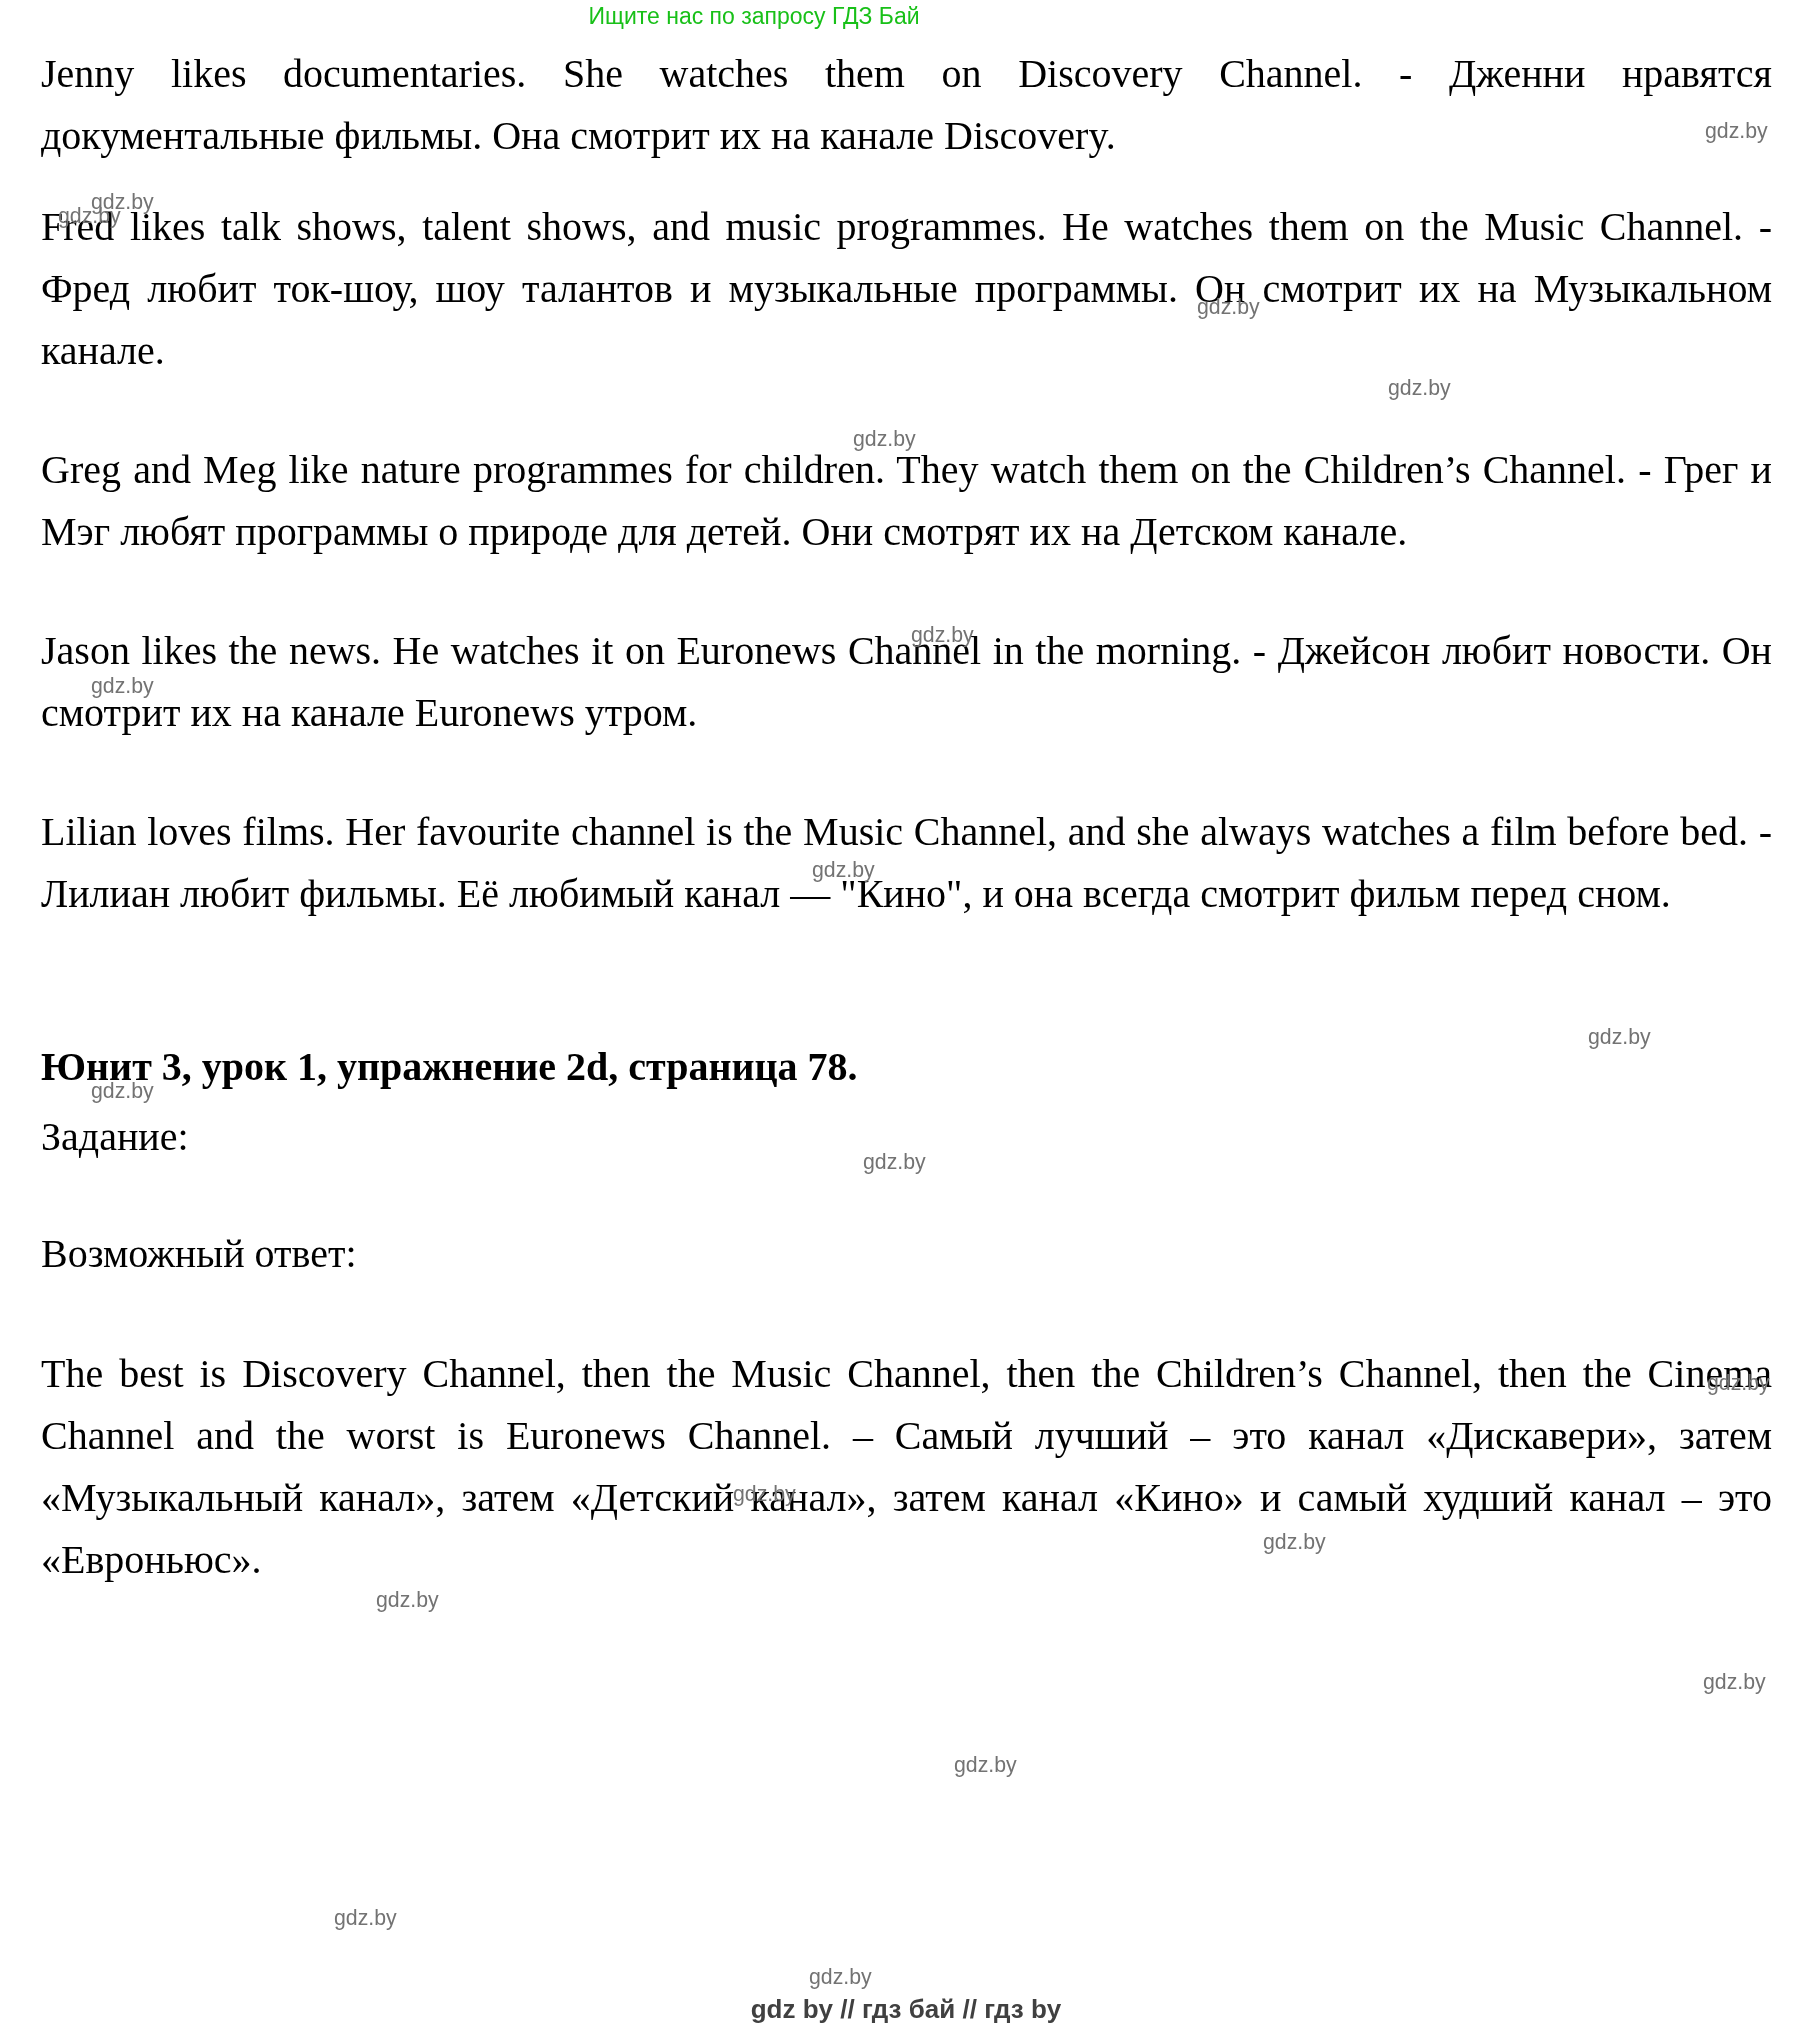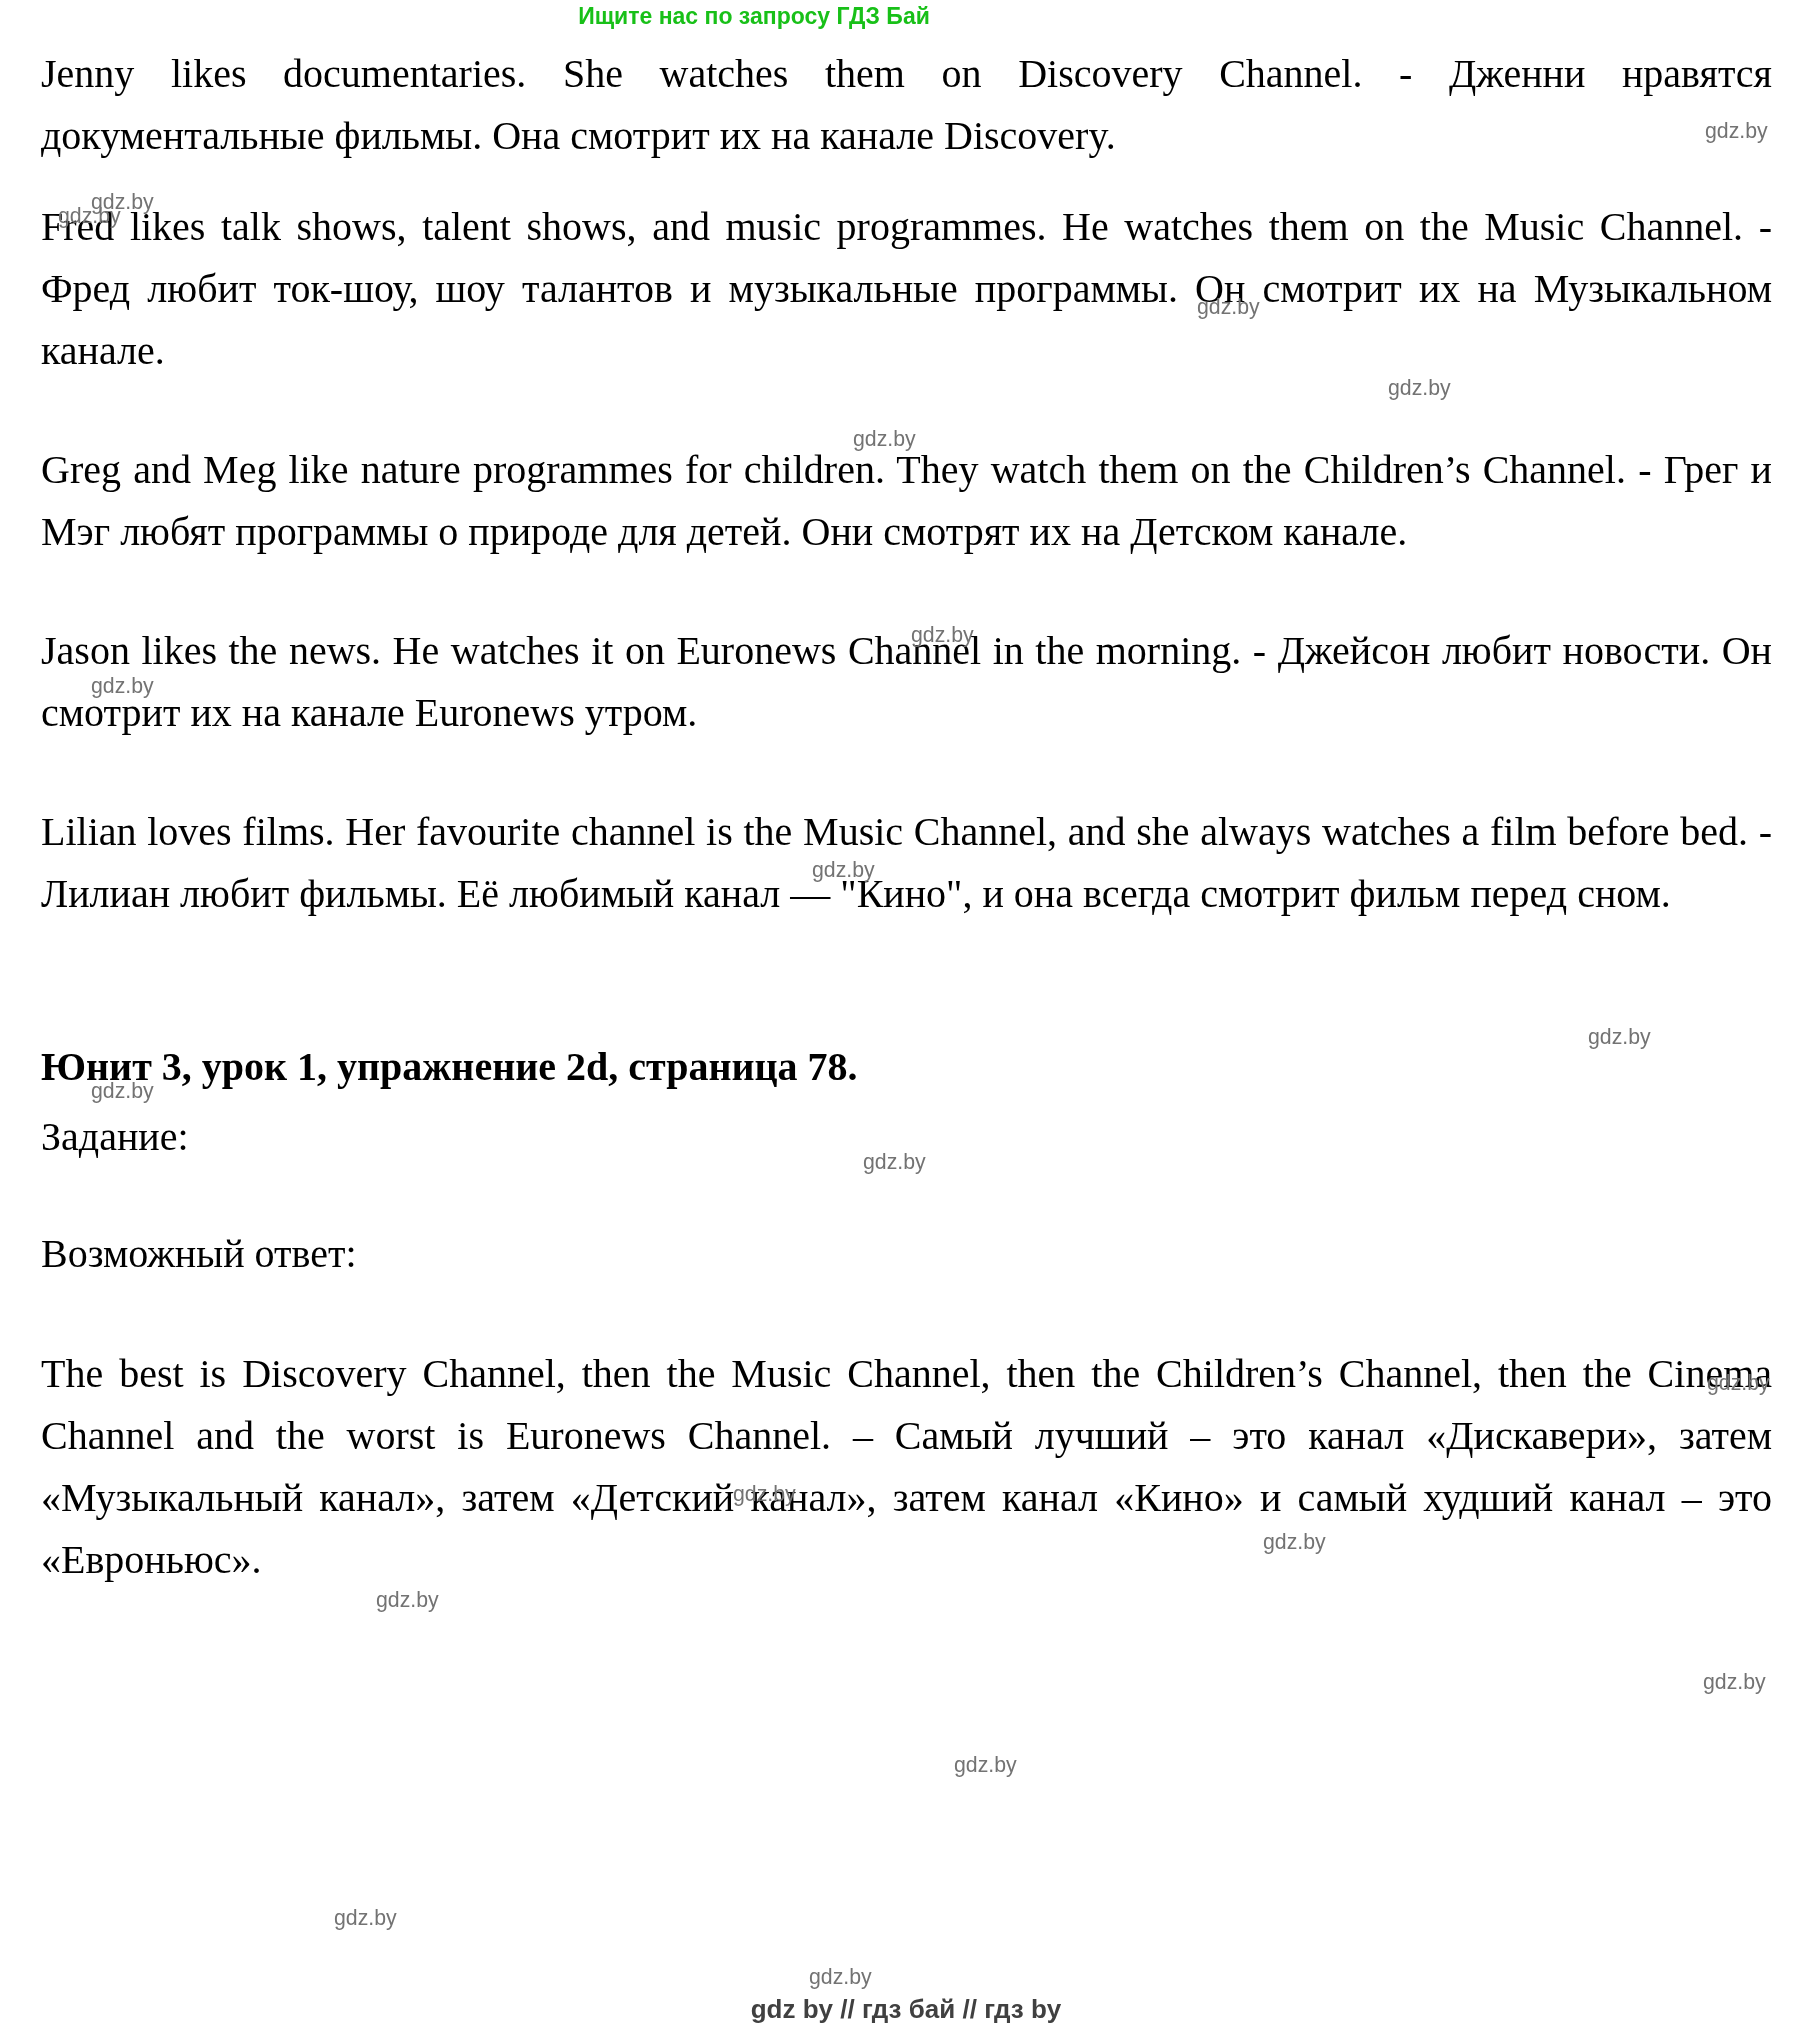--- a/index.html
+++ b/index.html
@@ -21,21 +21,21 @@
     position: absolute;
     top: 0;
     left: 0;
     width: 1508px;
     height: 32px;
     display: flex;
     align-items: center;
     justify-content: center;
     font-family: "Liberation Sans", "DejaVu Sans", sans-serif;
     font-size: 23px;
-    font-weight: bold;
+    font-weight: normal;
     color: #18c018;
     letter-spacing: 0px;
     white-space: nowrap;
   }
 
   
   .doc {
     position: absolute;
     top: 43px;
     left: 41px;

